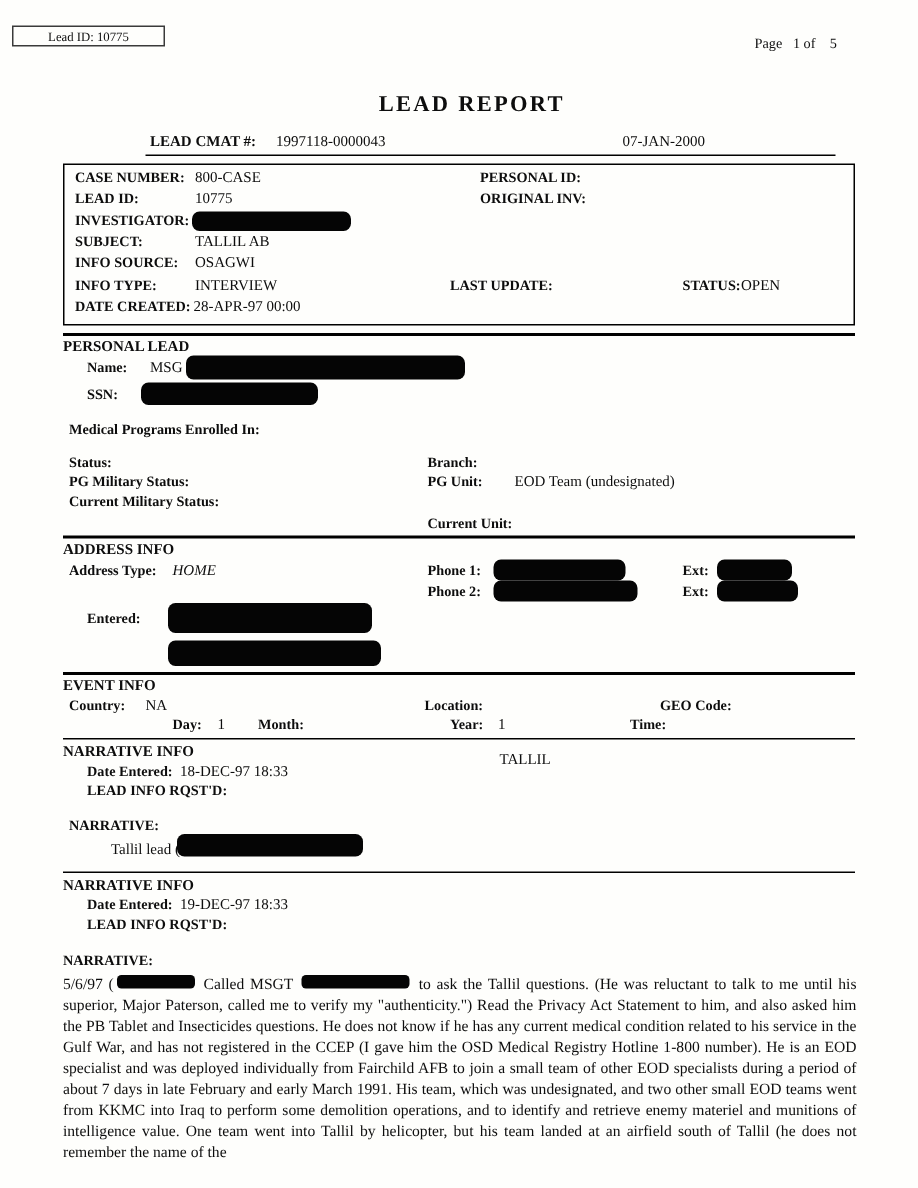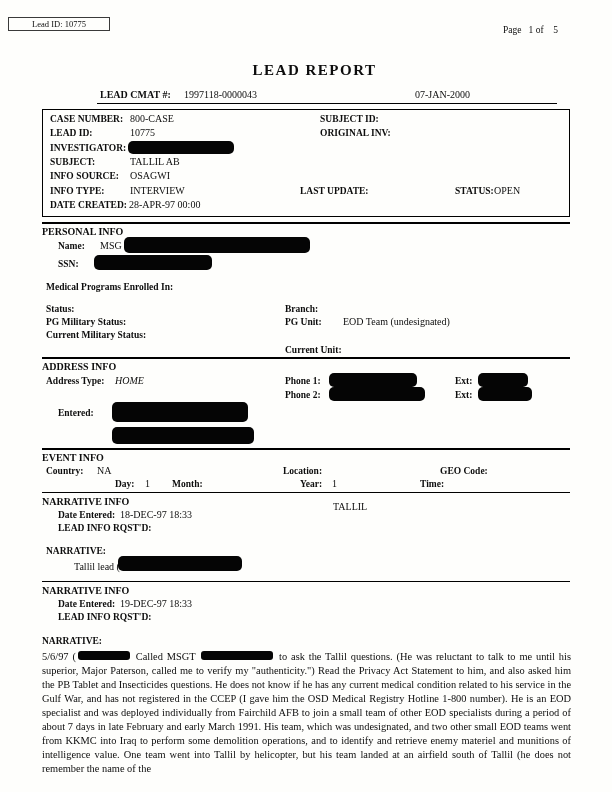--- a/index.html
+++ b/index.html
@@ -67,21 +67,21 @@
 
   <span class="abs fs10 b" style="left:100px; top:89px;">LEAD CMAT #:</span>
   <span class="abs fs10" style="left:184px; top:89px;">1997118-0000043</span>
   <span class="abs fs10" style="left:415px; top:89px;">07-JAN-2000</span>
   <div class="line" style="left:97px; top:103px; width:460px; height:1px;"></div>
 
   <div class="box" style="left:42px; top:109px; width:528px; height:108px;"></div>
 
   <span class="abs fs9 b" style="left:50px; top:114px;">CASE NUMBER:</span>
   <span class="abs fs10" style="left:130px; top:113px;">800-CASE</span>
-  <span class="abs fs9 b" style="left:320px; top:114px;">SUBJECT ID:</span>
+  <span class="abs fs9 b" style="left:320px; top:114px;">PERSONAL ID:</span>
 
   <span class="abs fs9 b" style="left:50px; top:128px;">LEAD ID:</span>
   <span class="abs fs10" style="left:130px; top:127px;">10775</span>
   <span class="abs fs9 b" style="left:320px; top:128px;">ORIGINAL INV:</span>
 
   <span class="abs fs9 b" style="left:50px; top:143px;">INVESTIGATOR:</span>
   <div class="redact" style="left:128px; top:141px; width:106px; height:13px;"></div>
 
   <span class="abs fs9 b" style="left:50px; top:157px;">SUBJECT:</span>
   <span class="abs fs10" style="left:130px; top:156px;">TALLIL AB</span>
@@ -92,21 +92,21 @@
   <span class="abs fs9 b" style="left:50px; top:186px;">INFO TYPE:</span>
   <span class="abs fs10" style="left:130px; top:185px;">INTERVIEW</span>
   <span class="abs fs9 b" style="left:300px; top:186px;">LAST UPDATE:</span>
   <span class="abs fs9 b" style="left:455px; top:186px;">STATUS:</span>
   <span class="abs fs10" style="left:494px; top:185px;">OPEN</span>
 
   <span class="abs fs9 b" style="left:50px; top:200px;">DATE CREATED:</span>
   <span class="abs fs10" style="left:129px; top:199px;">28-APR-97 00:00</span>
 
   <div class="line" style="left:42px; top:222px; width:528px; height:2px;"></div>
-  <span class="abs fs10 b" style="left:42px; top:226px;">PERSONAL INFO</span>
+  <span class="abs fs10 b" style="left:42px; top:226px;">PERSONAL LEAD</span>
 
   <span class="abs fs9 b" style="left:58px; top:241px;">Name:</span>
   <span class="abs fs10" style="left:100px; top:240px;">MSG</span>
   <div class="redact" style="left:124px; top:237px; width:186px; height:16px;"></div>
 
   <span class="abs fs9 b" style="left:58px; top:259px;">SSN:</span>
   <div class="redact" style="left:94px; top:255px; width:118px; height:15px;"></div>
 
   <span class="abs fs9 b" style="left:46px; top:282px;">Medical  Programs Enrolled In:</span>
 

